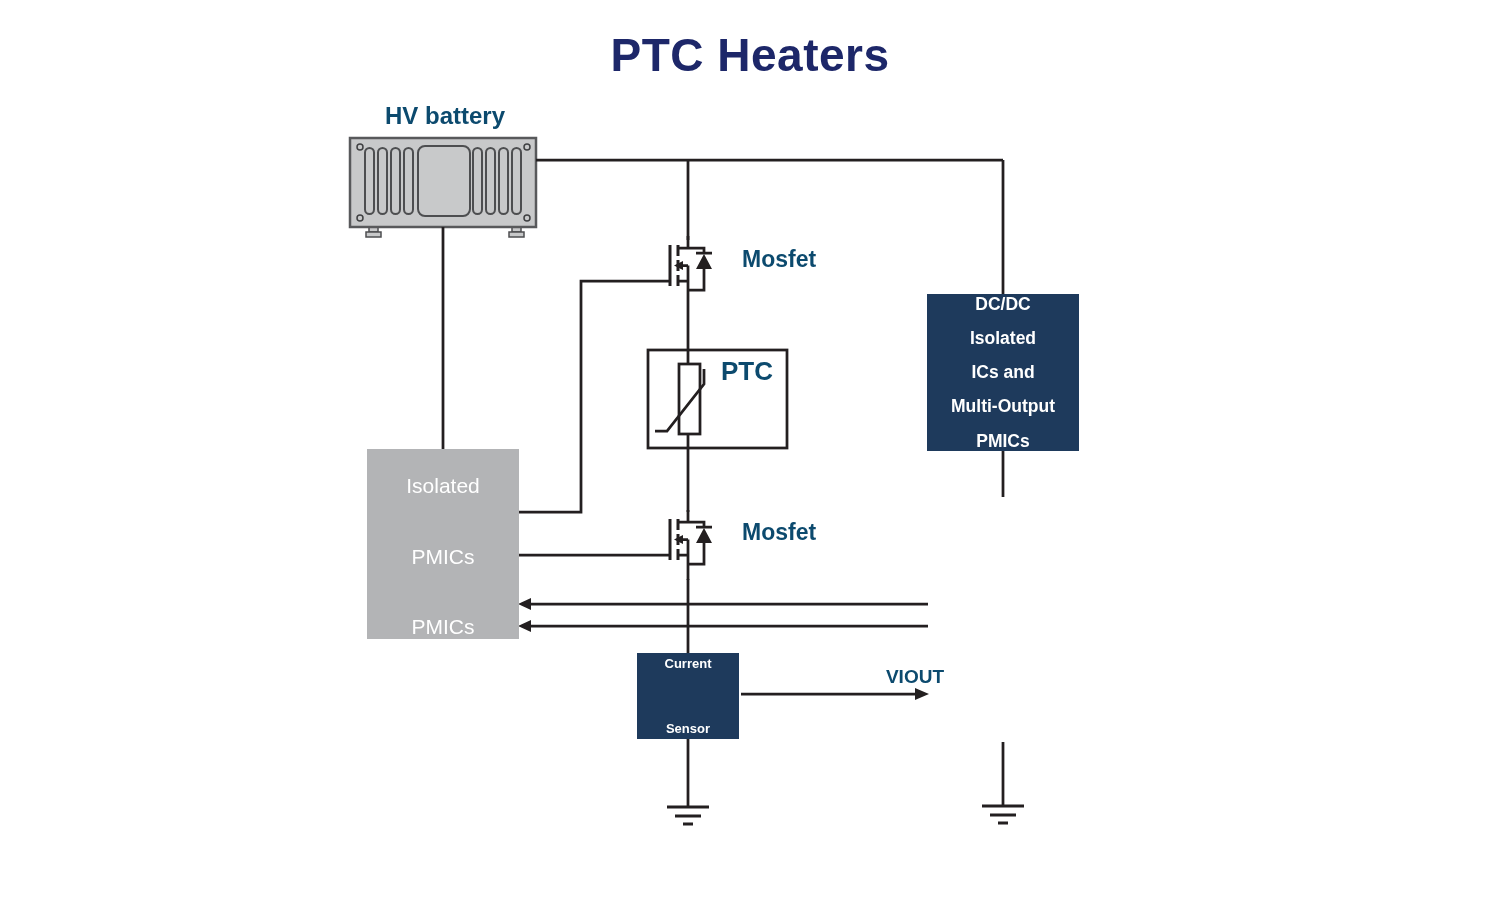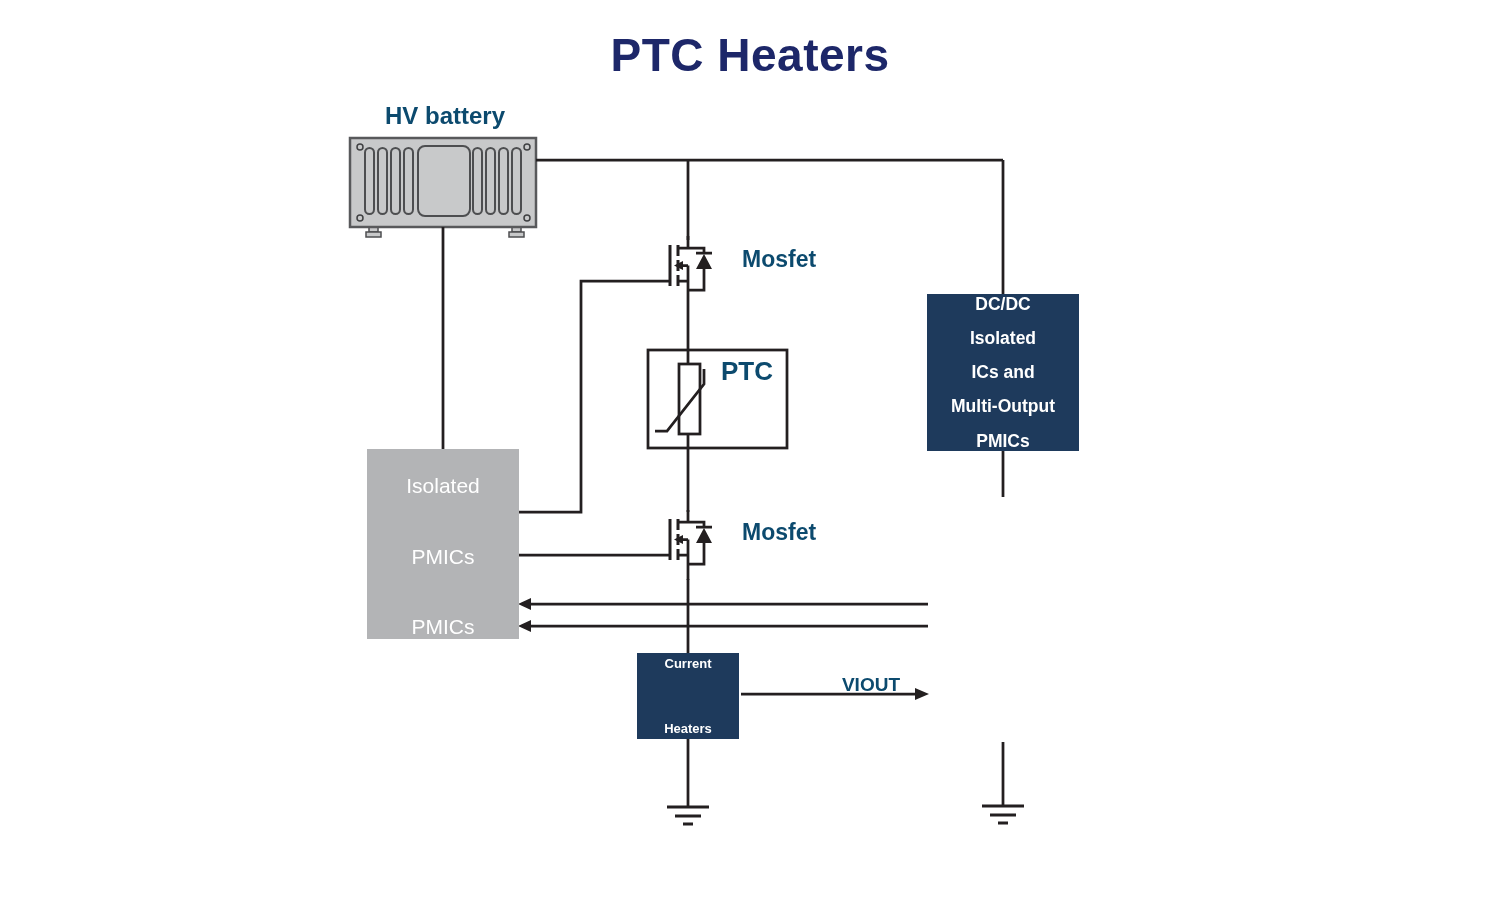--- a/index.html
+++ b/index.html
@@ -10,21 +10,21 @@
   #wire-layer{position:absolute;left:0;top:0;}
   .lbl{position:absolute;color:#0c4a6e;font-weight:700;}
   #page-title{
     position:absolute;left:0;top:28px;width:100%;text-align:center;
     font-size:46px;font-weight:700;color:#1d2769;letter-spacing:0.5px;
   }
   #hv-battery-label{left:350px;top:102px;width:190px;text-align:center;font-size:24px;}
   #mosfet-top-label{left:742px;top:246px;font-size:23px;}
   #mosfet-bottom-label{left:742px;top:519px;font-size:23px;}
   #ptc-label{left:712px;top:356px;width:70px;text-align:center;font-size:26px;}
-  #viout-label{left:780px;top:666px;width:120px;text-align:right;font-size:19px;margin-top:8px;}
+  #viout-label{left:824px;top:666px;width:120px;text-align:right;font-size:19px;}
   .box{
     position:absolute;display:flex;flex-direction:column;align-items:center;
     justify-content:space-between;text-align:center;color:#ffffff;box-sizing:border-box;
   }
   .gray{background:#b3b4b6;font-size:21px;line-height:25px;font-weight:400;}
   .navy{background:#1e3a5c;font-weight:700;}
   #isolated-gate-driver-box{left:367px;top:449px;width:152px;height:190px;padding-top:24px;gap:41px;}
   #hvac-box{left:927px;top:497px;width:152px;height:245px;padding-top:34px;}
   #dcdc-box{left:927px;top:294px;width:152px;height:157px;font-size:17.5px;line-height:20.5px;}
   #current-sensor-box{left:637px;top:653px;width:102px;height:86px;font-size:13px;line-height:21px;}
@@ -118,16 +118,16 @@
     <span>DC/DC</span>
     <span>Isolated</span>
     <span>ICs and</span>
     <span>Multi-Output</span>
     <span>PMICs</span>
   </div>
 
 
   <div class="box navy" id="current-sensor-box">
     <span>Current</span>
-    <span>Heaters</span>
+    <span>Sensor</span>
   </div>
 
 </div>
 
 </body></html>

